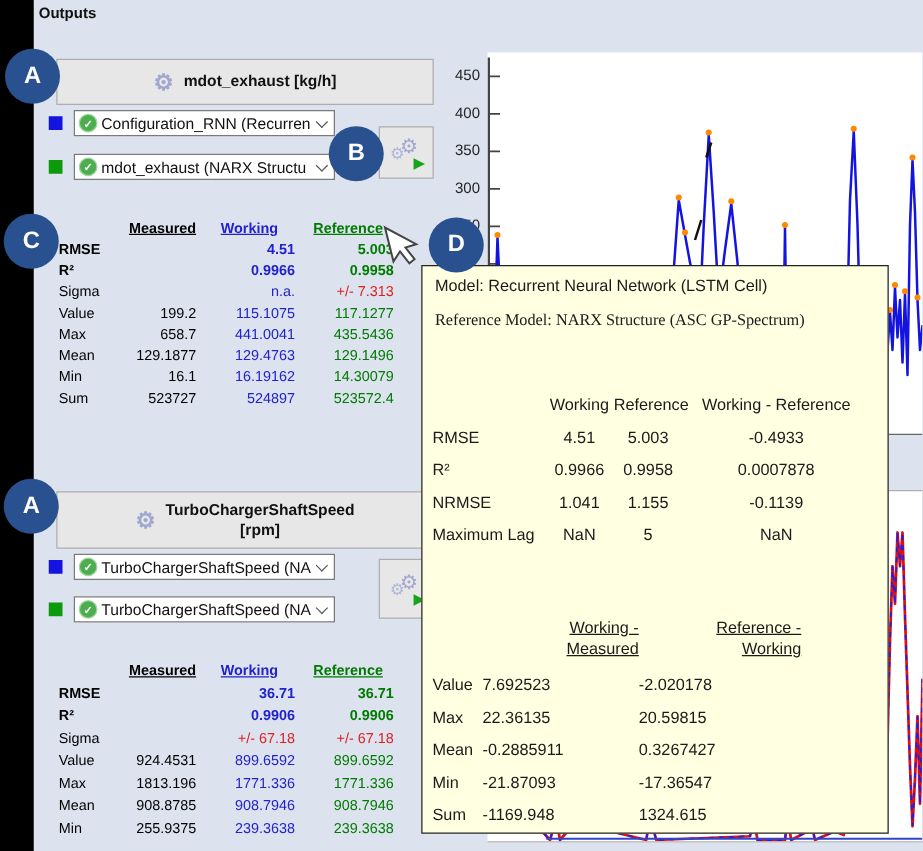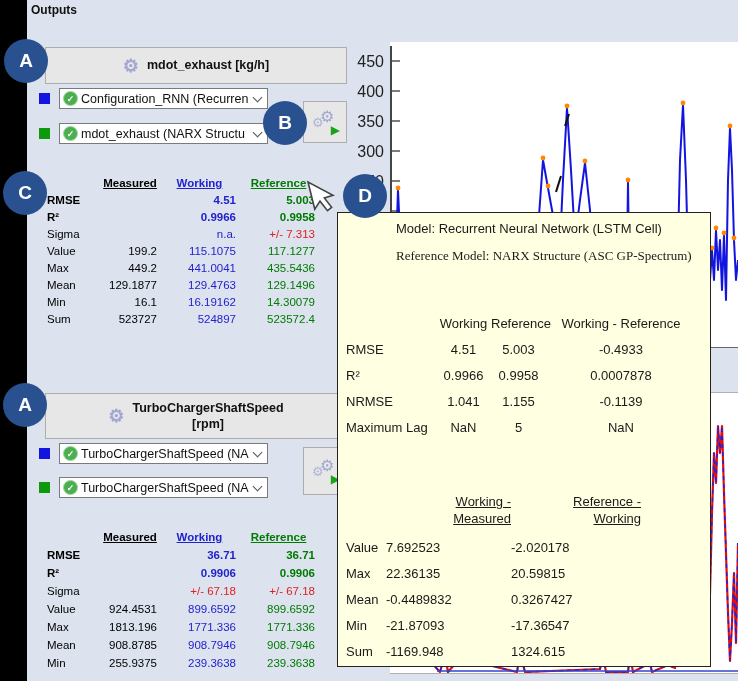--- a/index.html
+++ b/index.html
@@ -38,25 +38,25 @@
   .stats .v{text-align:right;padding-right:3px;}
   .stats span{line-height:17px;}
   .stats2 span{line-height:18px;}
   .bold{font-weight:bold;}
   .blue{color:#2222cc;} .green{color:#007a00;} .red{color:#e02020;}
   
   .circle{width:44px;height:44px;border-radius:50%;background:#2a518f;color:#fff;
           font-size:19px;font-weight:bold;display:flex;align-items:center;justify-content:center;z-index:5;}
   
   .chart-panel{background:#fff;}
-  .ytick{width:32px;text-align:right;font-size:16px;color:#222;z-index:2;}
+  .ytick{width:32px;text-align:right;font-size:12px;color:#222;z-index:2;}
   
   .tooltip{left:337px;top:212px;width:374px;height:455px;background:#ffffe1;
            border:1px solid #222;z-index:10;font-size:13px;color:#1a1a1a;box-sizing:border-box;}
-  .tt-line{position:absolute;left:10px;white-space:nowrap;margin-left:48px;}
+  .tt-line{position:absolute;left:10px;white-space:nowrap;}
   .tt-grid{position:absolute;display:grid;}
   .tt-metrics{left:8px;top:98px;grid-template-columns:90px 55px 55px 150px;width:358px;}
   .tt-metrics span{line-height:26px;text-align:center;}
   .tt-metrics .lab{text-align:left;}
   .tt-diffhead{left:8px;top:280px;grid-template-columns:40px 125px 130px;width:295px;}
   .tt-diffhead span{line-height:17px;text-align:right;font-weight:normal;text-decoration:underline;}
   .tt-diff{left:8px;top:322px;grid-template-columns:40px 125px 130px;width:295px;}
   .tt-diff span{line-height:26px;text-align:left;}
   .tt-diff .lab{text-align:left;}
 </style>
@@ -159,21 +159,21 @@
     <span class="v green bold">0.9958</span>
   <span class="lab">Sigma</span>
     <span class="v"></span>
     <span class="v blue">n.a.</span>
     <span class="v red">+/- 7.313</span>
   <span class="lab">Value</span>
     <span class="v">199.2</span>
     <span class="v blue">115.1075</span>
     <span class="v green">117.1277</span>
   <span class="lab">Max</span>
-    <span class="v">449.2</span>
+    <span class="v">658.7</span>
     <span class="v blue">441.0041</span>
     <span class="v green">435.5436</span>
   <span class="lab">Mean</span>
     <span class="v">129.1877</span>
     <span class="v blue">129.4763</span>
     <span class="v green">129.1496</span>
   <span class="lab">Min</span>
     <span class="v">16.1</span>
     <span class="v blue">16.19162</span>
     <span class="v green">14.30079</span>
@@ -282,21 +282,21 @@
   </div>
 
   <div class="tt-grid tt-diff">
     <span class="lab">Value</span>
       <span>7.692523</span>
       <span>-2.020178</span>
     <span class="lab">Max</span>
       <span>22.36135</span>
       <span>20.59815</span>
     <span class="lab">Mean</span>
-      <span>-0.4489832</span>
+      <span>-0.2885911</span>
       <span>0.3267427</span>
     <span class="lab">Min</span>
       <span>-21.87093</span>
       <span>-17.36547</span>
     <span class="lab">Sum</span>
       <span>-1169.948</span>
       <span>1324.615</span>
   </div>
 </div>
 

